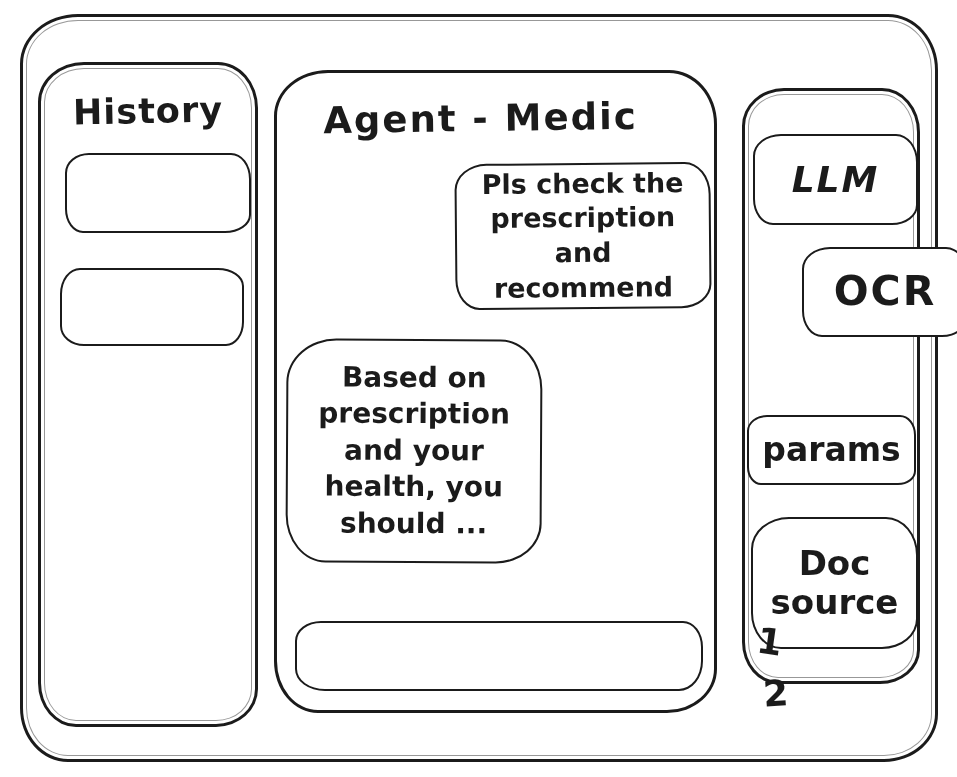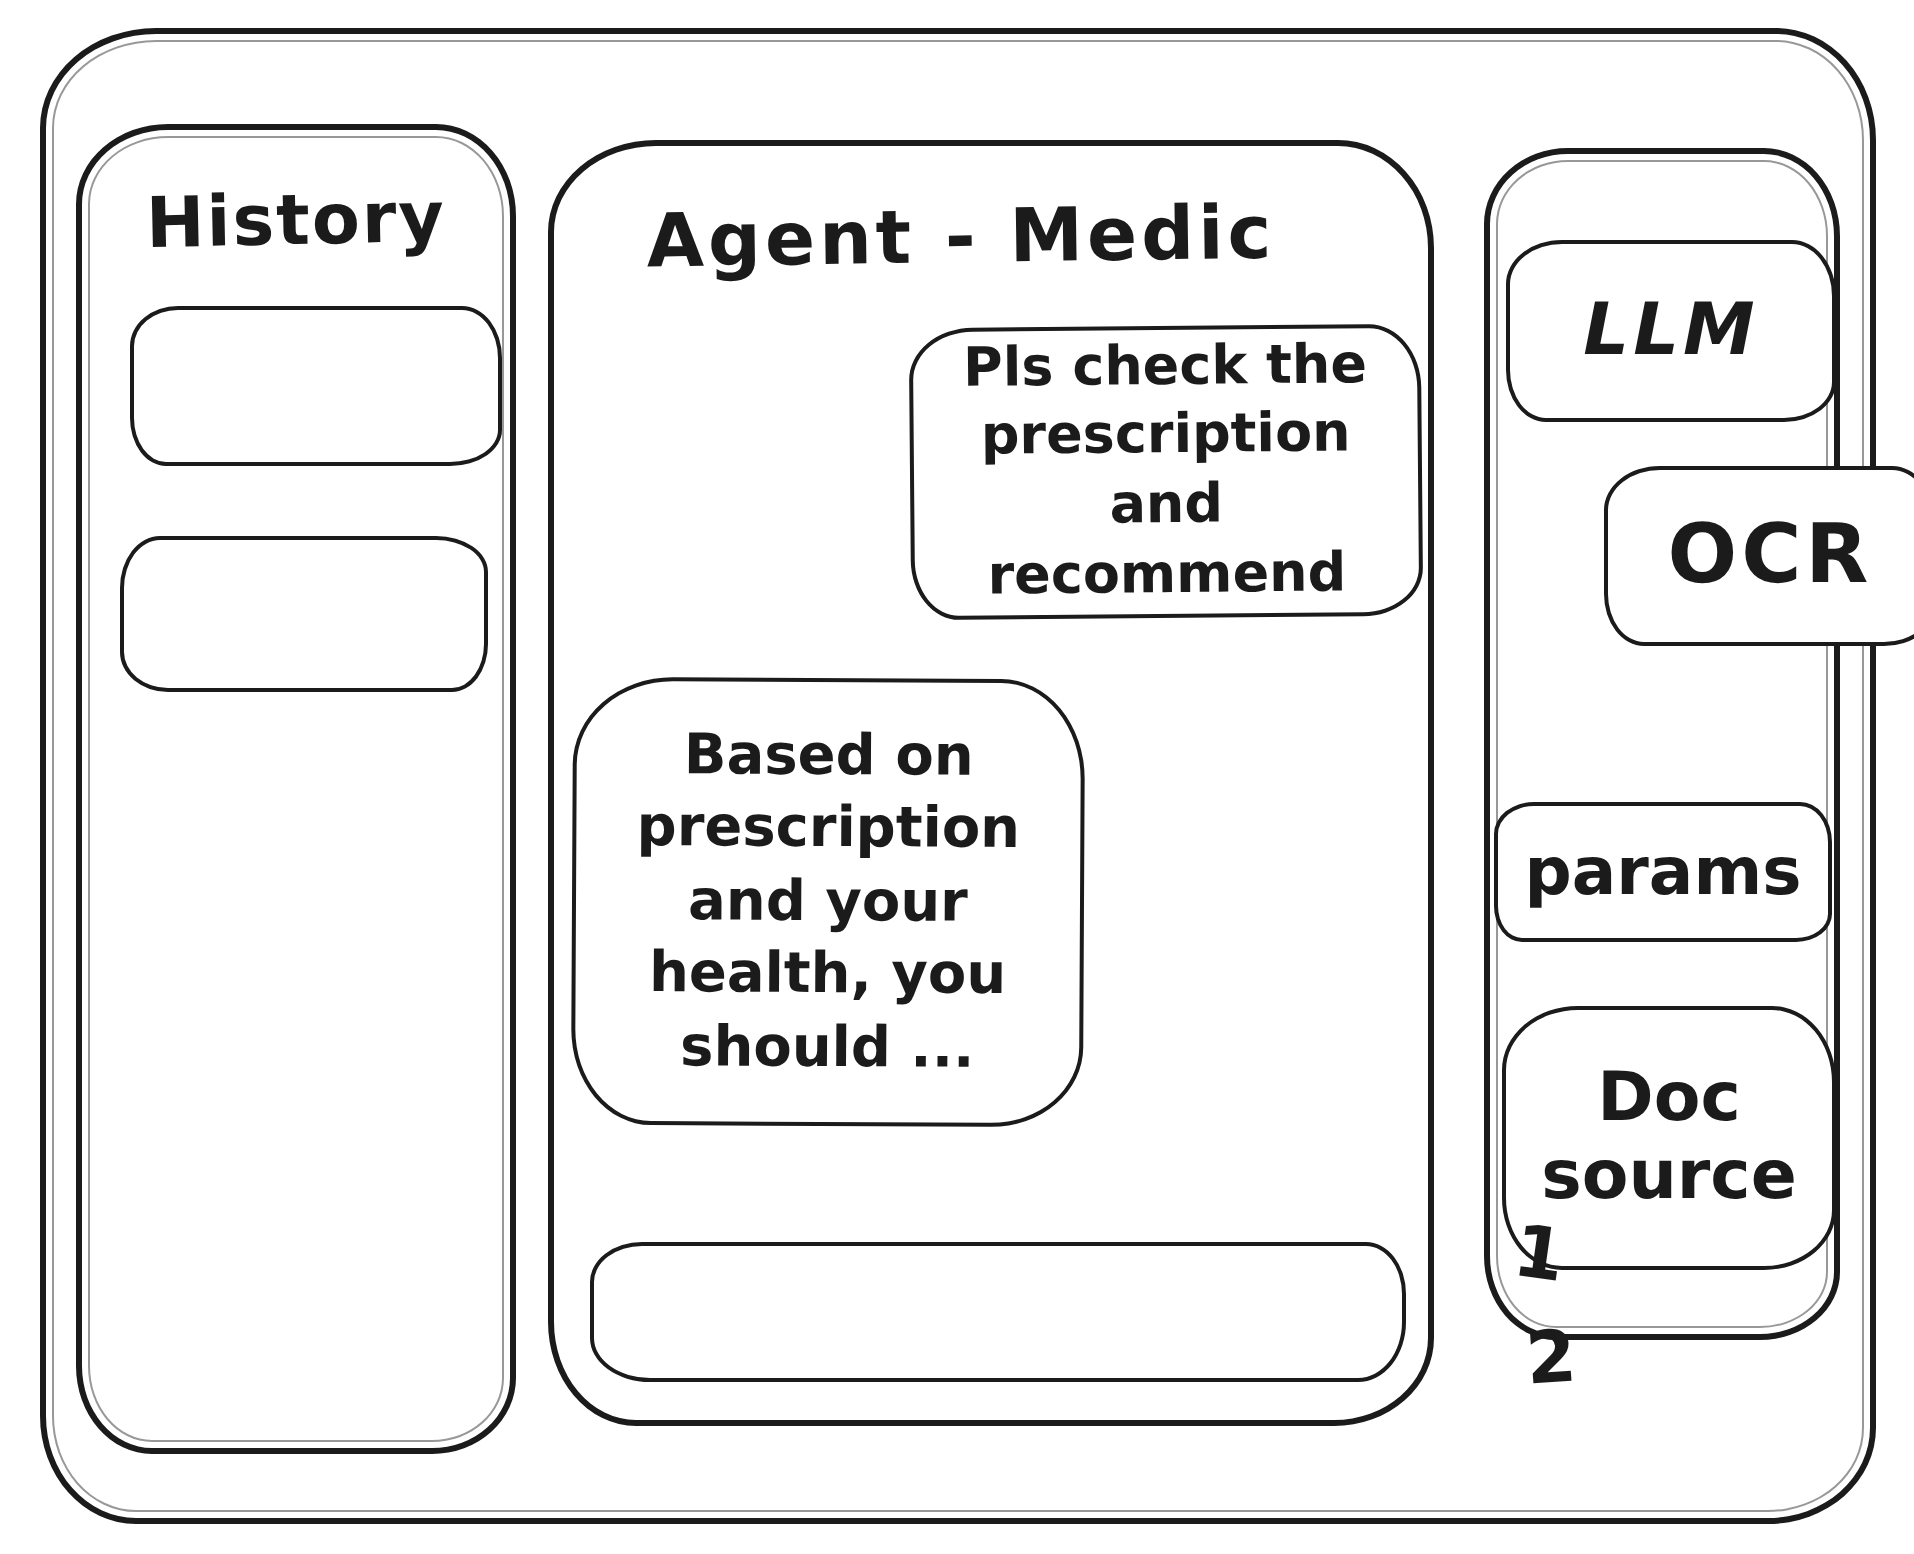--- a/index.html
+++ b/index.html
@@ -100,21 +100,21 @@
     box-sizing: border-box;
     font-family: "DejaVu Sans", sans-serif;
     font-size: 24px;
     padding: 0 18px;
     background: #ffffff;
     outline: none;
   }
 
   
   .tools {
-    left: 742px; top: 74px; width: 178px; height: 596px;
+    left: 742px; top: 88px; width: 178px; height: 596px;
     border-radius: 42px 38px 40px 36px / 38px 44px 34px 42px;
   }
   .tool-btn {
     position: absolute;
     border: 2.8px solid #1b1b1b;
     border-radius: 28px 22px 26px 20px / 22px 28px 20px 26px;
     background: #ffffff;
     box-sizing: border-box;
     display: flex; align-items: center; justify-content: center;
     text-align: center;

